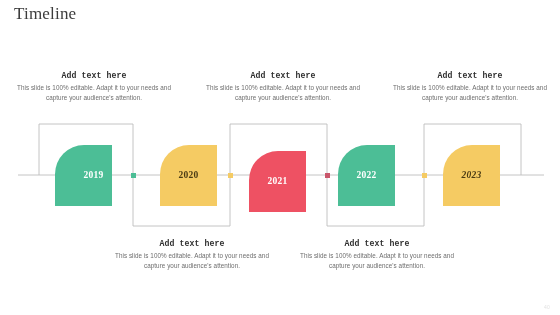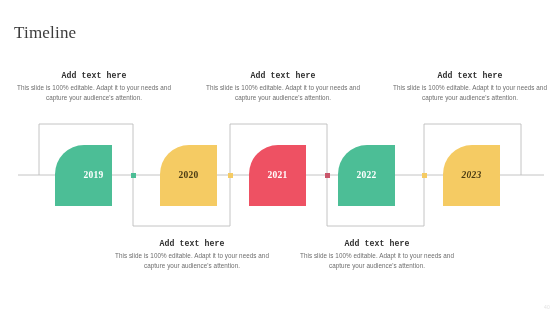--- a/index.html
+++ b/index.html
@@ -20,21 +20,21 @@
     width: 560px;
     height: 315px;
     background: #ffffff;
     overflow: hidden;
   }
 
   
   #page-title {
     position: absolute;
     left: 14px;
-    top: 23px;
+    top: 4px;
     font-family: "Liberation Serif", serif;
     font-size: 17px;
     font-weight: 400;
     color: #3b3b3b;
     letter-spacing: 0.2px;
     white-space: nowrap;
   }
 
   
   .text-block {
@@ -92,21 +92,21 @@
   .year-label {
     font-family: "Liberation Serif", serif;
     font-size: 9.5px;
     font-weight: 700;
     letter-spacing: 0.3px;
     line-height: 1;
   }
 
   .yb-1 { left: 55px;  top: 145px; }
   .yb-2 { left: 160px; top: 145px; text-align: center; }
-  .yb-3 { left: 249px; top: 145px; }
+  .yb-3 { left: 249px; top: 151px; }
   .yb-4 { left: 338px; top: 145px; }
   .yb-5 { left: 443px; top: 145px; }
 
   
   .node-marker {
     position: absolute;
     width: 5px;
     height: 5px;
     box-sizing: border-box;
   }

